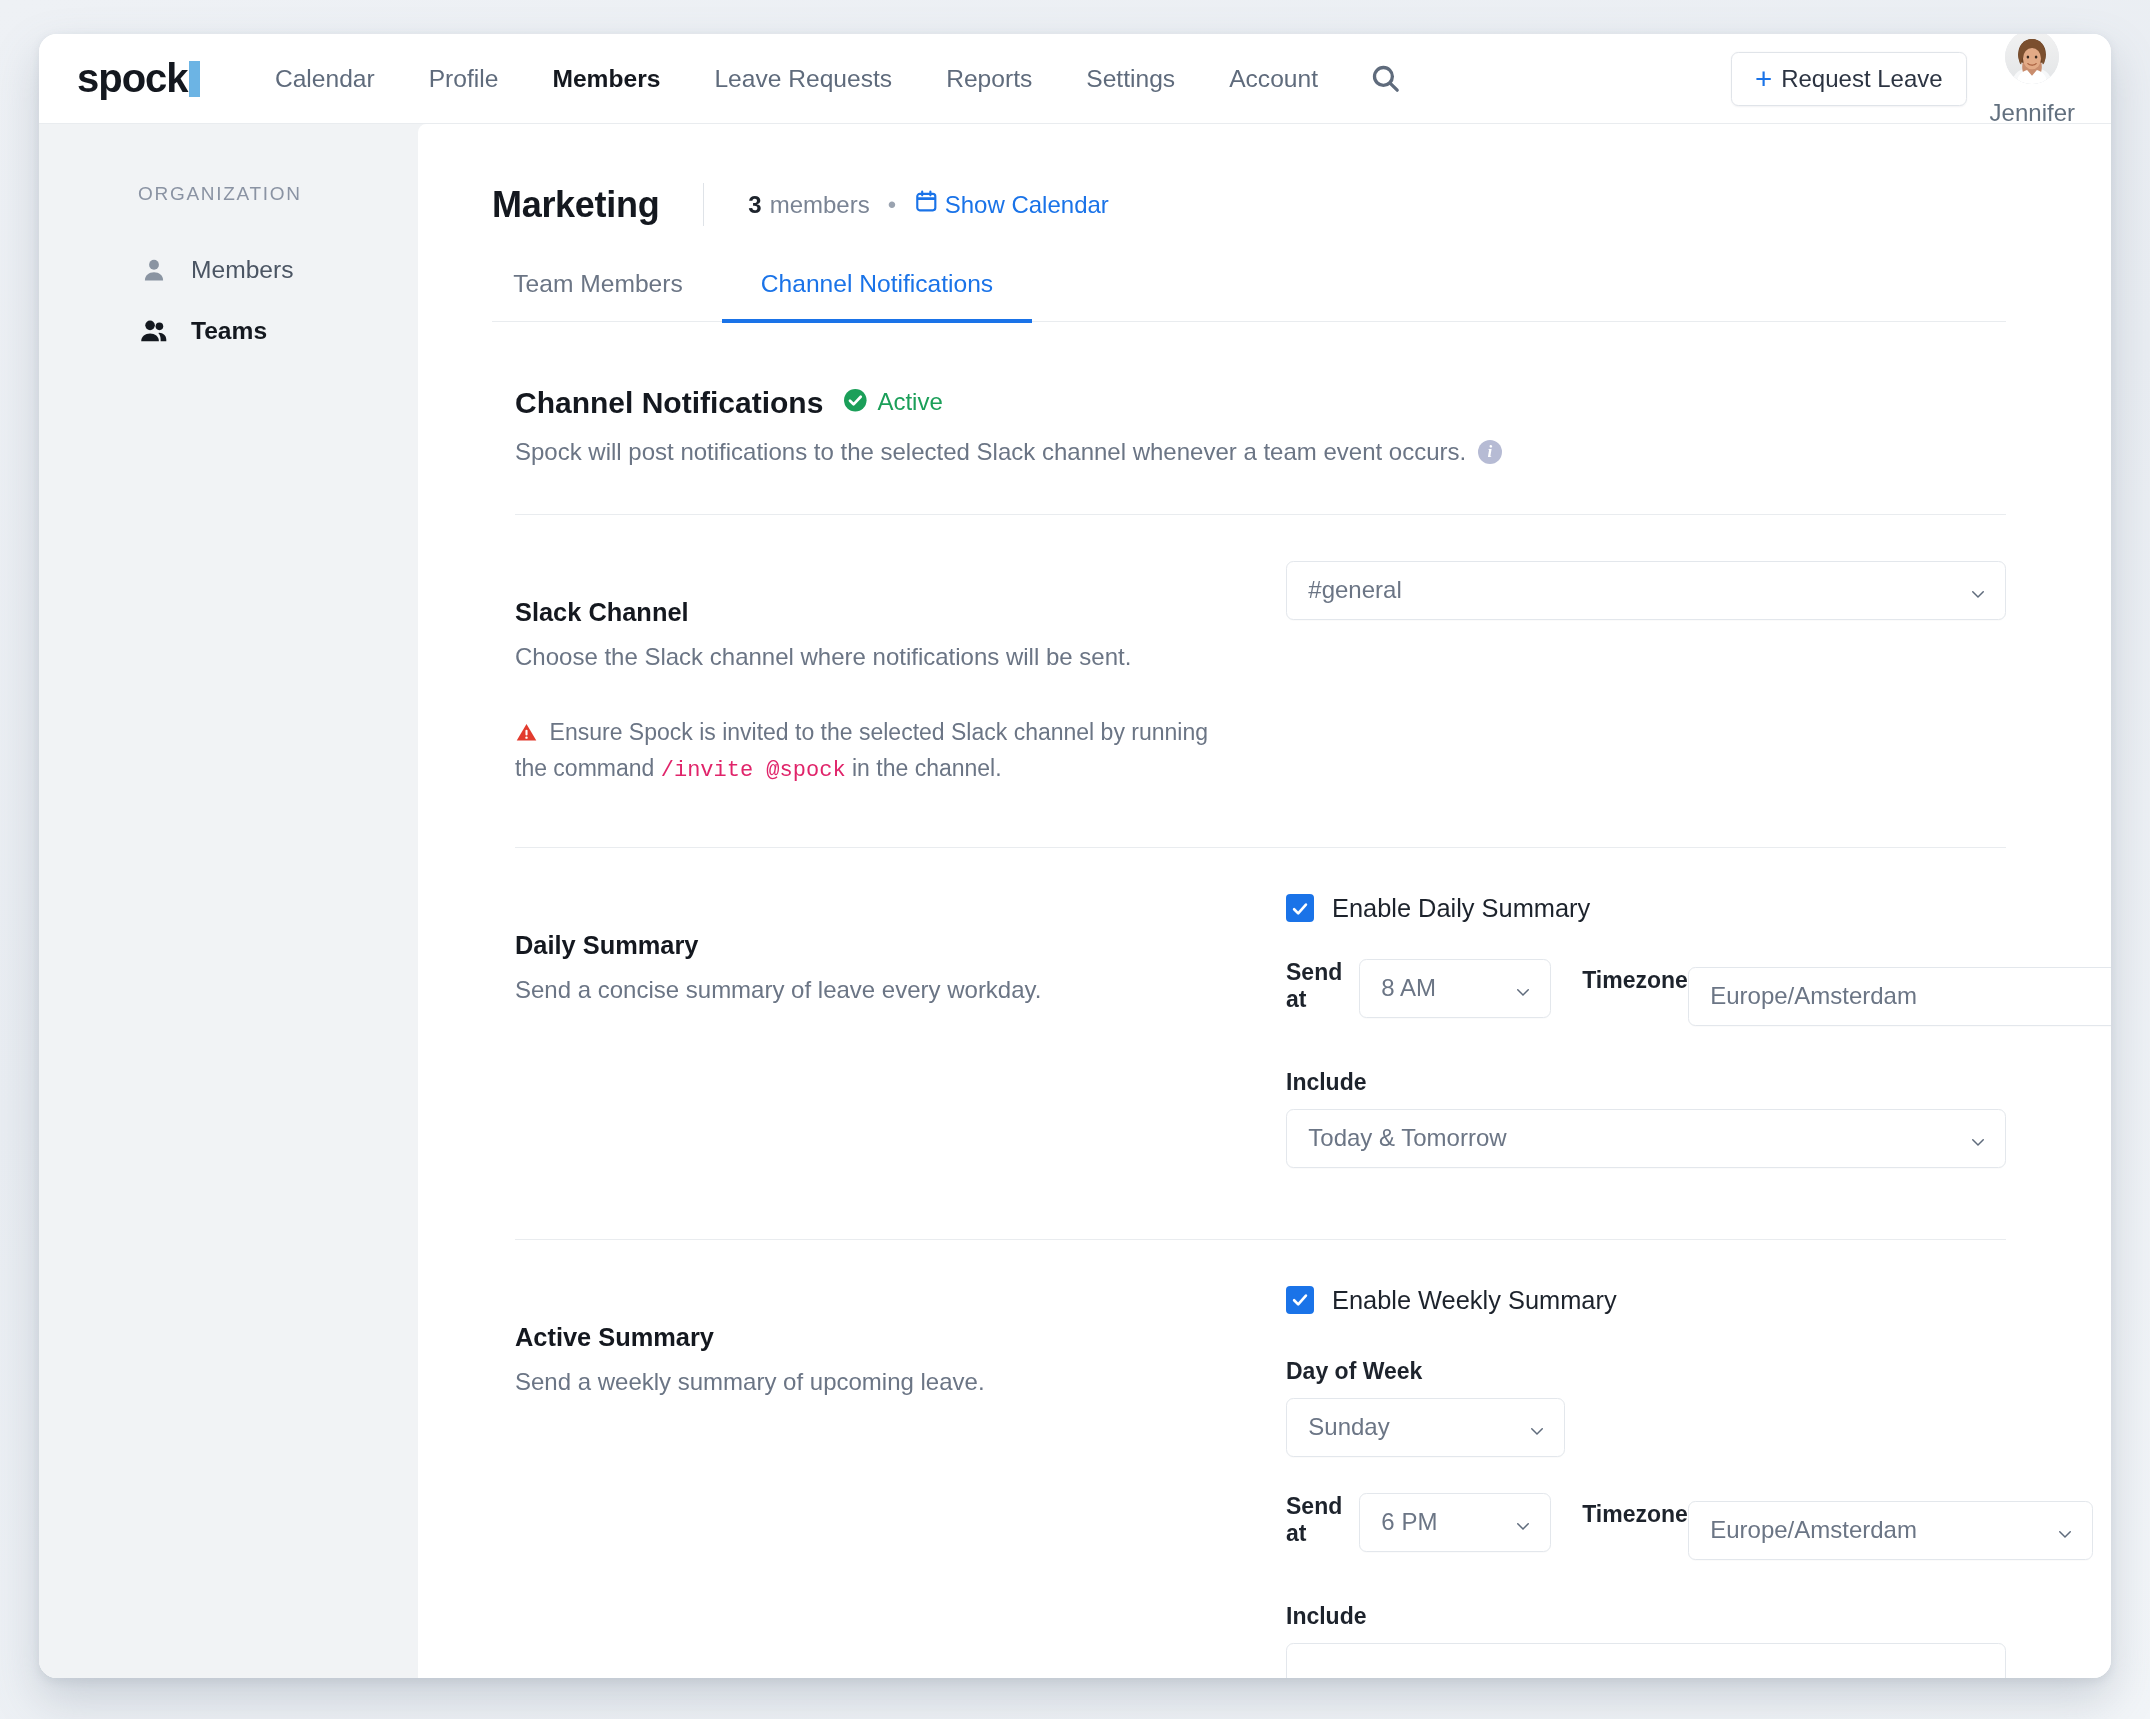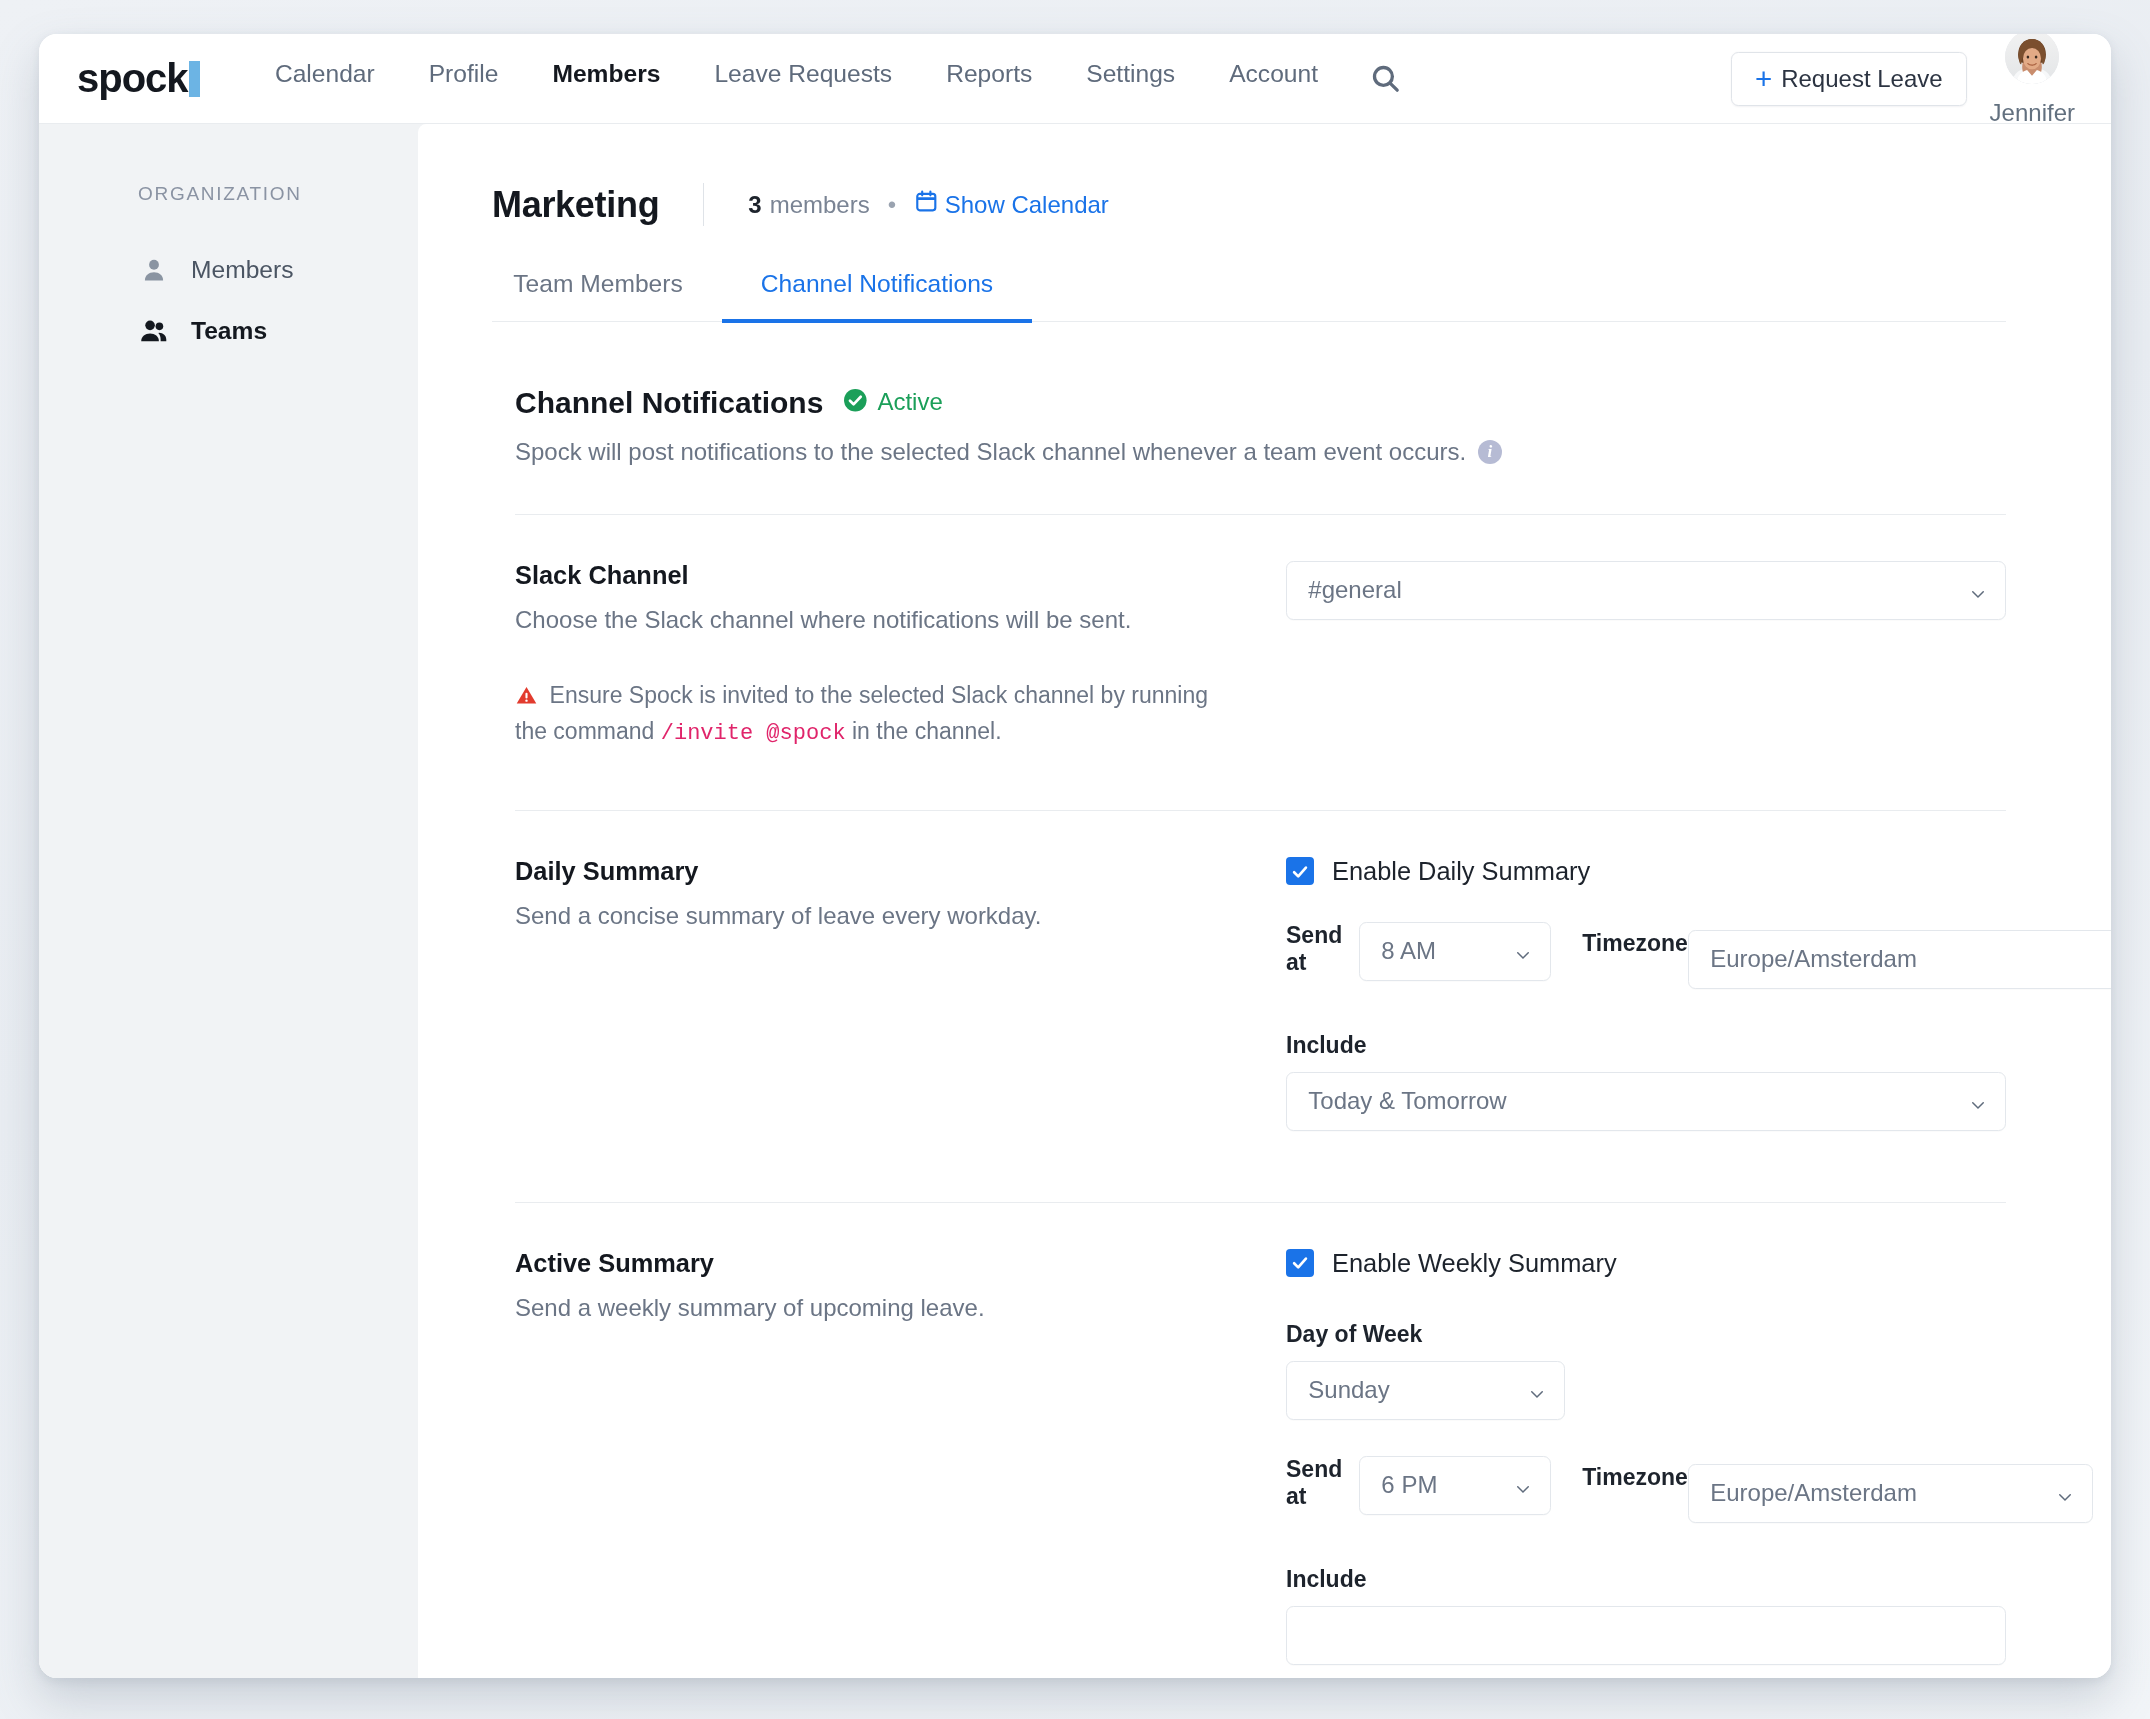--- a/index.html
+++ b/index.html
@@ -37,21 +37,21 @@
     font-size: 40px; font-weight: 700; letter-spacing: -1px;
     color: #14181f;
     margin-right: 48px;
   }
   .logo-caret {
     display: inline-block;
     width: 10.7px; height: 36px;
     background: #6cb4e4;
     margin-left: 1.6px;
   }
-  .nav { display: flex; gap: 0; }
+  .nav { display: flex; align-items: center; gap: 0; }
   .nav-item {
     font-size: 24.6px;
     color: #5f6b7c;
     padding: 0 27px;
     white-space: nowrap;
   }
   .nav-item.active { color: #14181f; font-weight: 700; }
   .search-btn {
     margin-left: 21.3px;
     width: 38px; height: 38px;
@@ -164,21 +164,21 @@
   .hr { height: 0.8px; background: #e9ecef; margin: 48px 0 0 23px; }
 
   
   .setting {
     display: flex;
     padding: 46px 0 0 23px;
     gap: 0;
   }
   .set-left { width: 771px; flex: 0 0 771px; padding-right: 49px; }
   .set-right { flex: 1; min-width: 0; }
-  .set-title { font-size: 25.4px; font-weight: 700; color: #14181f; }
+  .set-title { font-size: 25.4px; font-weight: 700; color: #14181f; margin-top: 37px; }
   .set-desc { font-size: 24px; color: #6b7585; margin-top: 13px; line-height: 1.45; }
   .warn {
     margin-top: 39px;
     font-size: 23px; color: #6b7585; line-height: 1.55;
   }
   .warn-ico { color: #e23b2e; font-size: 24px; margin-right: 4.9px; }
   .code { font-family: "Liberation Mono", monospace; color: #e0246a; font-size: 22px; }
 
   
   .sel {

